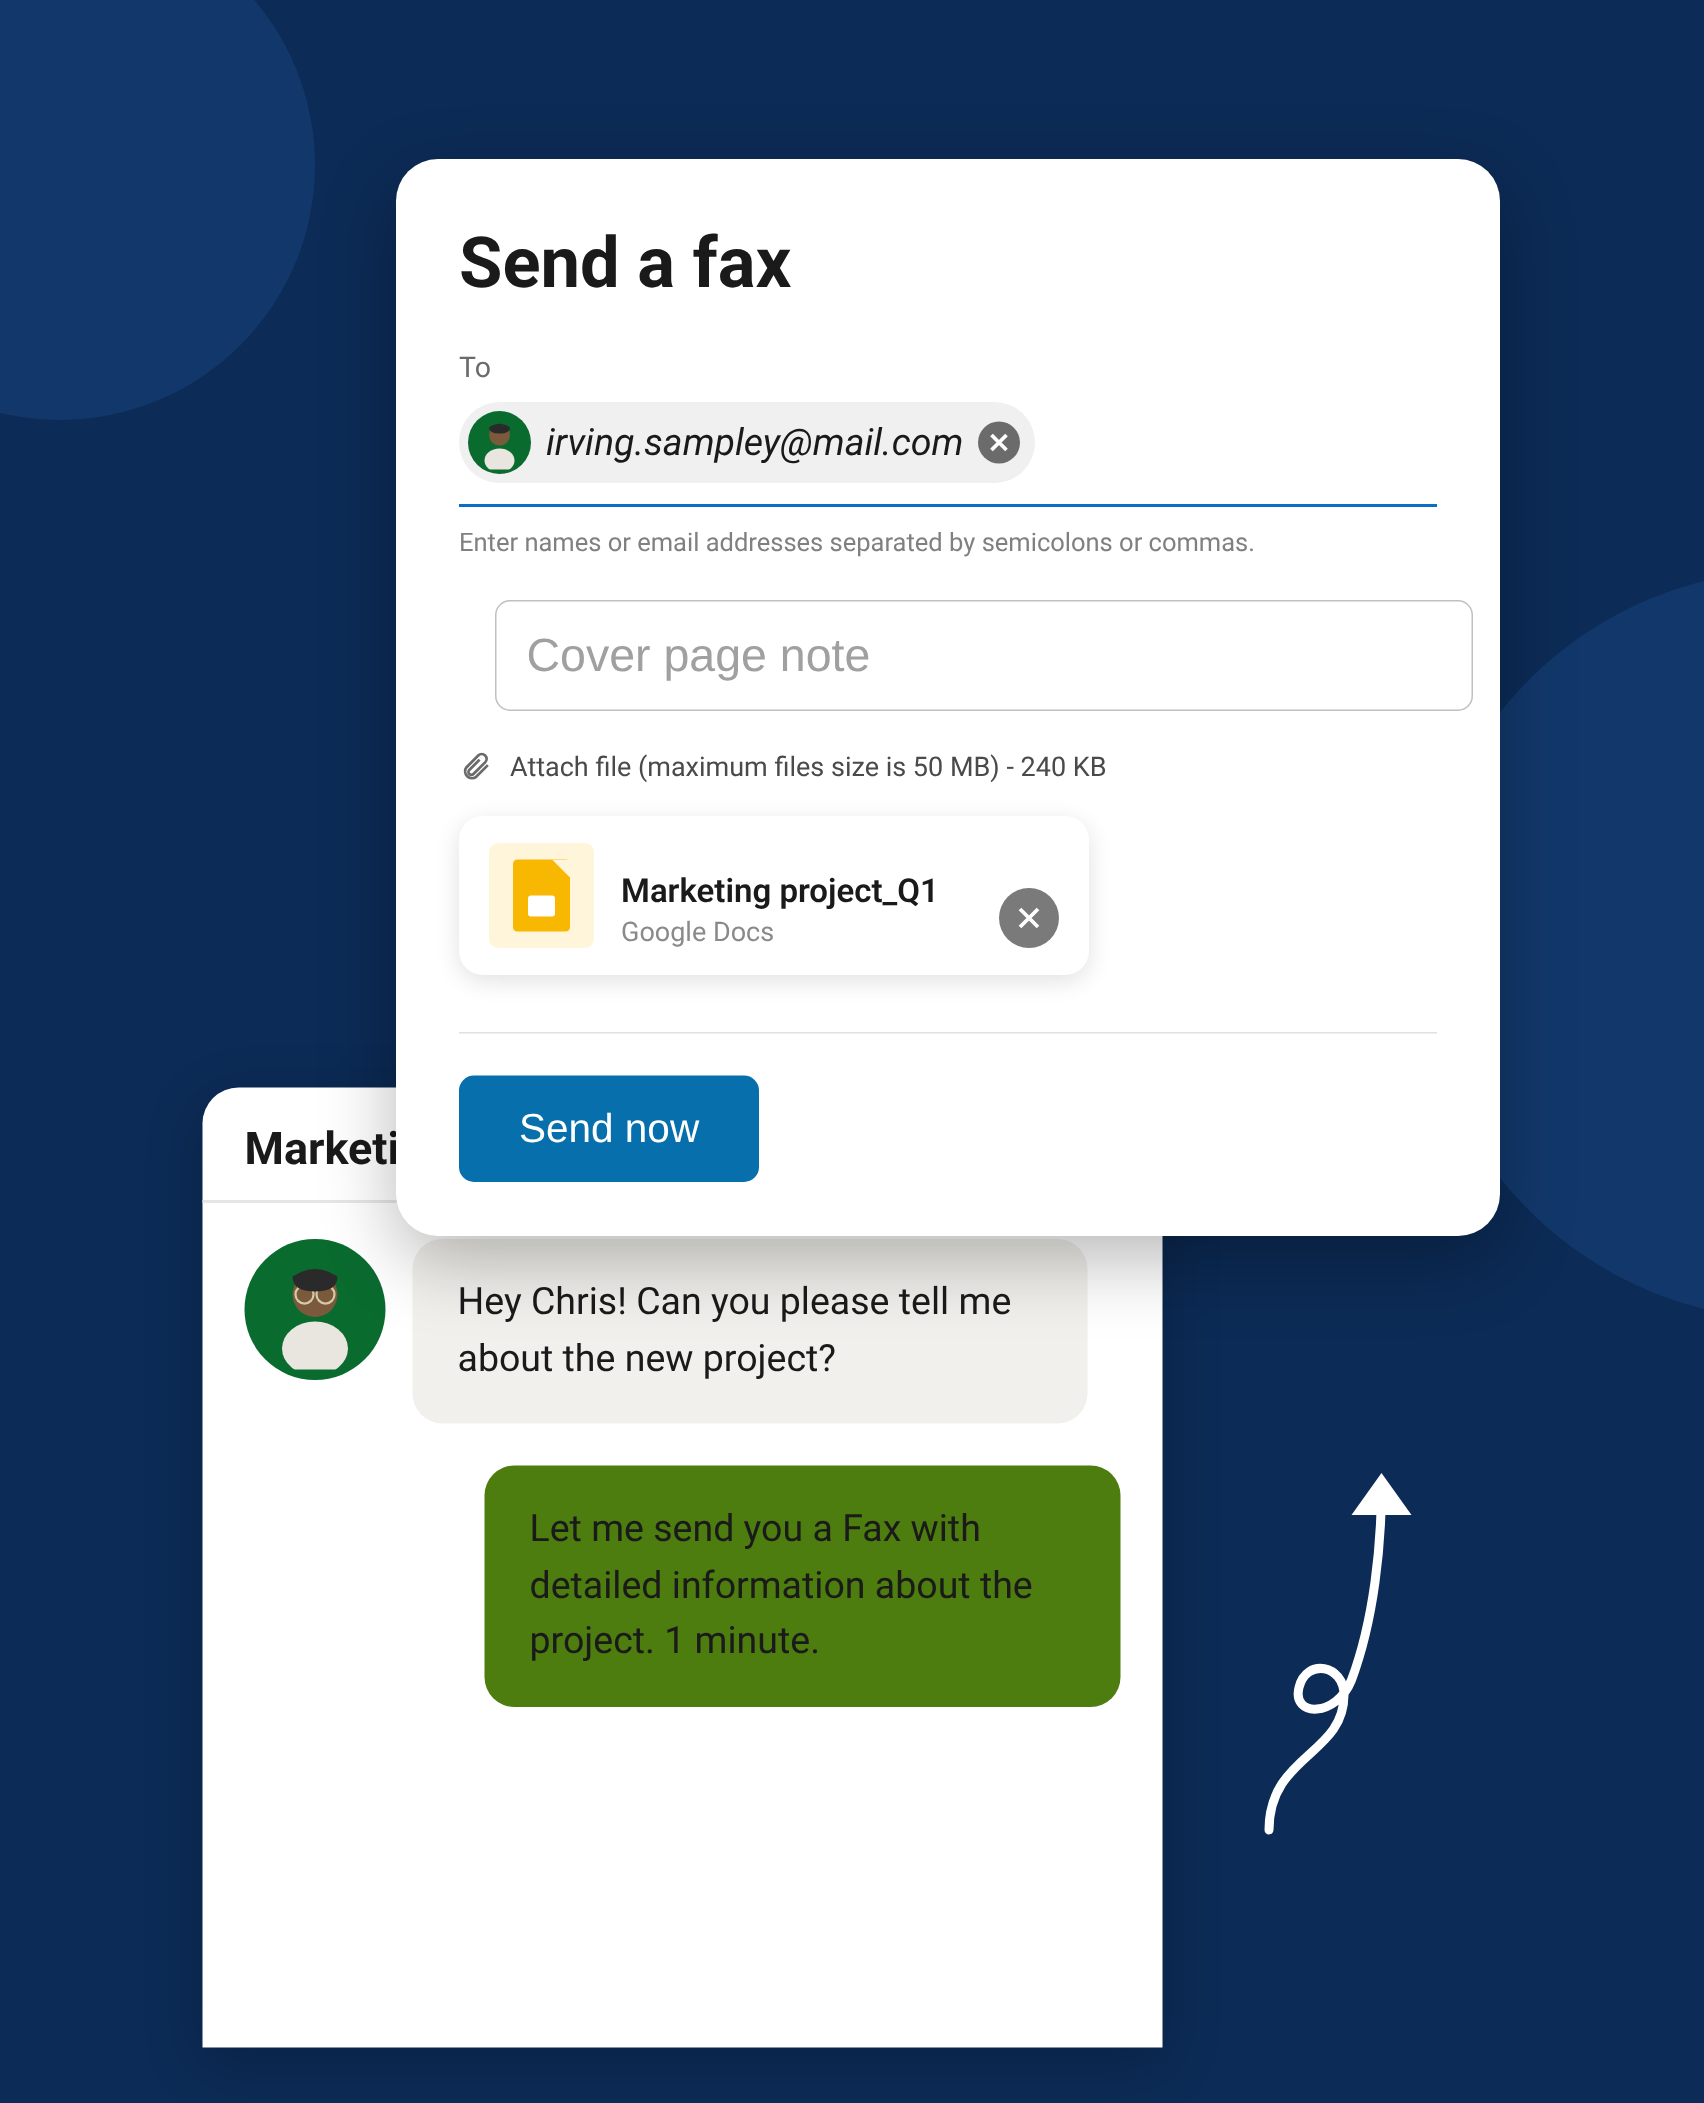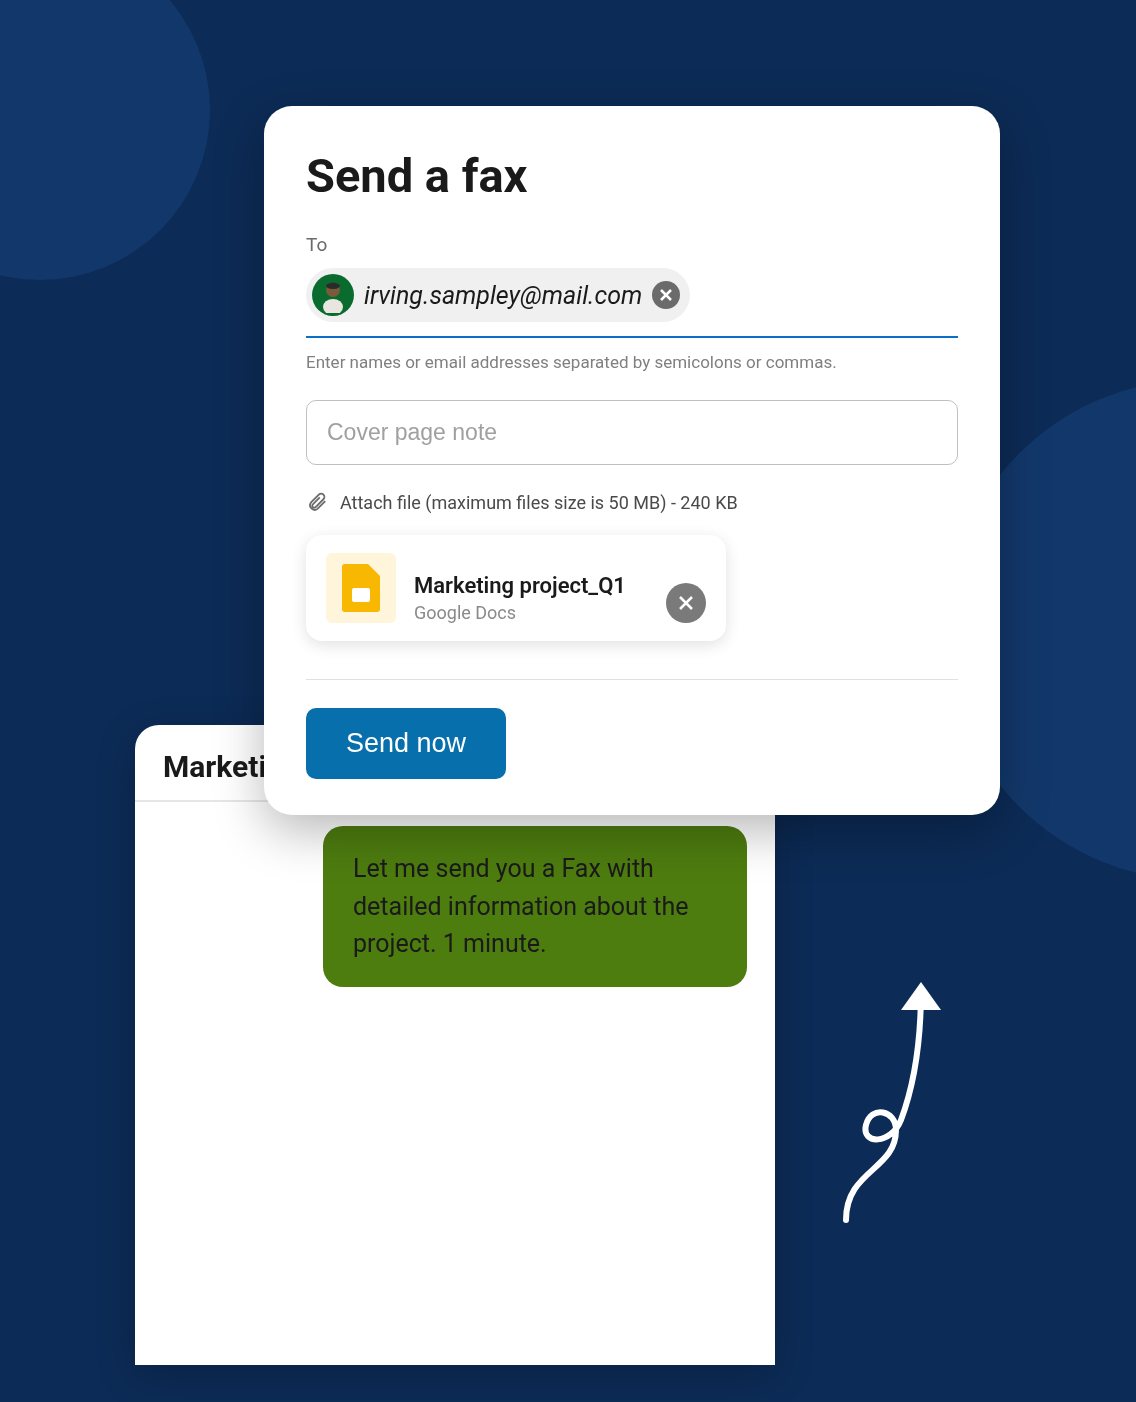--- a/index.html
+++ b/index.html
@@ -143,23 +143,24 @@
     .help-text {
       font-size: 17px;
       color: #808080;
       margin-bottom: 28px;
     }
     .cover-input {
       width: 100%;
       border: 1.5px solid #c0c0c0;
       border-radius: 10px;
       padding: 18px 20px;
-      font-size: 23px;
+      font-size: 31px;
       color: #1a1a1a;
       margin-bottom: 26px;
+      margin-left: 24px;
     }
     .cover-input::placeholder { color: #a0a0a0; }
     .attach-row {
       display:flex; align-items:flex-end; gap:12px;
       margin-bottom: 22px;
     }
     .paperclip { width: 22px; height: 22px; }
     .attach-text { font-size: 18px; color: #4a4a4a; }
     .file-card {
       display:flex; align-items:flex-end; gap:18px;
@@ -224,20 +225,33 @@
 <body>
 
 <div class="bg-circle-1"></div>
 <div class="bg-circle-2"></div>
 
 <div class="chat-panel">
   <div class="chat-header">
     <div class="chat-title">Marketing</div>
   </div>
   <div class="chat-body">
+    <div class="chat-row">
+      <div class="avatar-large">
+        <svg viewBox="0 0 80 80">
+          <circle cx="40" cy="40" r="40" fill="#0a6b2f"></circle>
+          <circle cx="40" cy="30" r="15" fill="#7a5a3a"></circle>
+          <ellipse cx="40" cy="66" rx="22" ry="18" fill="#e8e6df"></ellipse>
+          <circle cx="33" cy="30" r="6" fill="none" stroke="#d4c9a8" stroke-width="1.5"></circle>
+          <circle cx="47" cy="30" r="6" fill="none" stroke="#d4c9a8" stroke-width="1.5"></circle>
+          <path d="M 25 18 Q 40 8 55 18 Q 55 28 40 28 Q 25 28 25 18" fill="#2a2a2a"></path>
+        </svg>
+      </div>
+      <div class="bubble-grey">Hey Chris! Can you please tell me about the new project?</div>
+    </div>
     <div class="bubble-blue-row">
       <div class="bubble-blue">Let me send you a Fax with detailed information about the project. 1 minute.</div>
     </div>
   </div>
 </div>
 
 <div class="arrow-decoration">
   <svg viewBox="0 0 140 260">
     <path d="M 30 250 C 30 200, 80 200, 80 160 C 80 140, 55 135, 50 155 C 45 175, 75 175, 85 150 C 100 110, 105 60, 105 20" stroke-linecap="round"></path>
     <path d="M 85 40 L 105 12 L 125 40" fill="#fff" stroke="none"></path>

